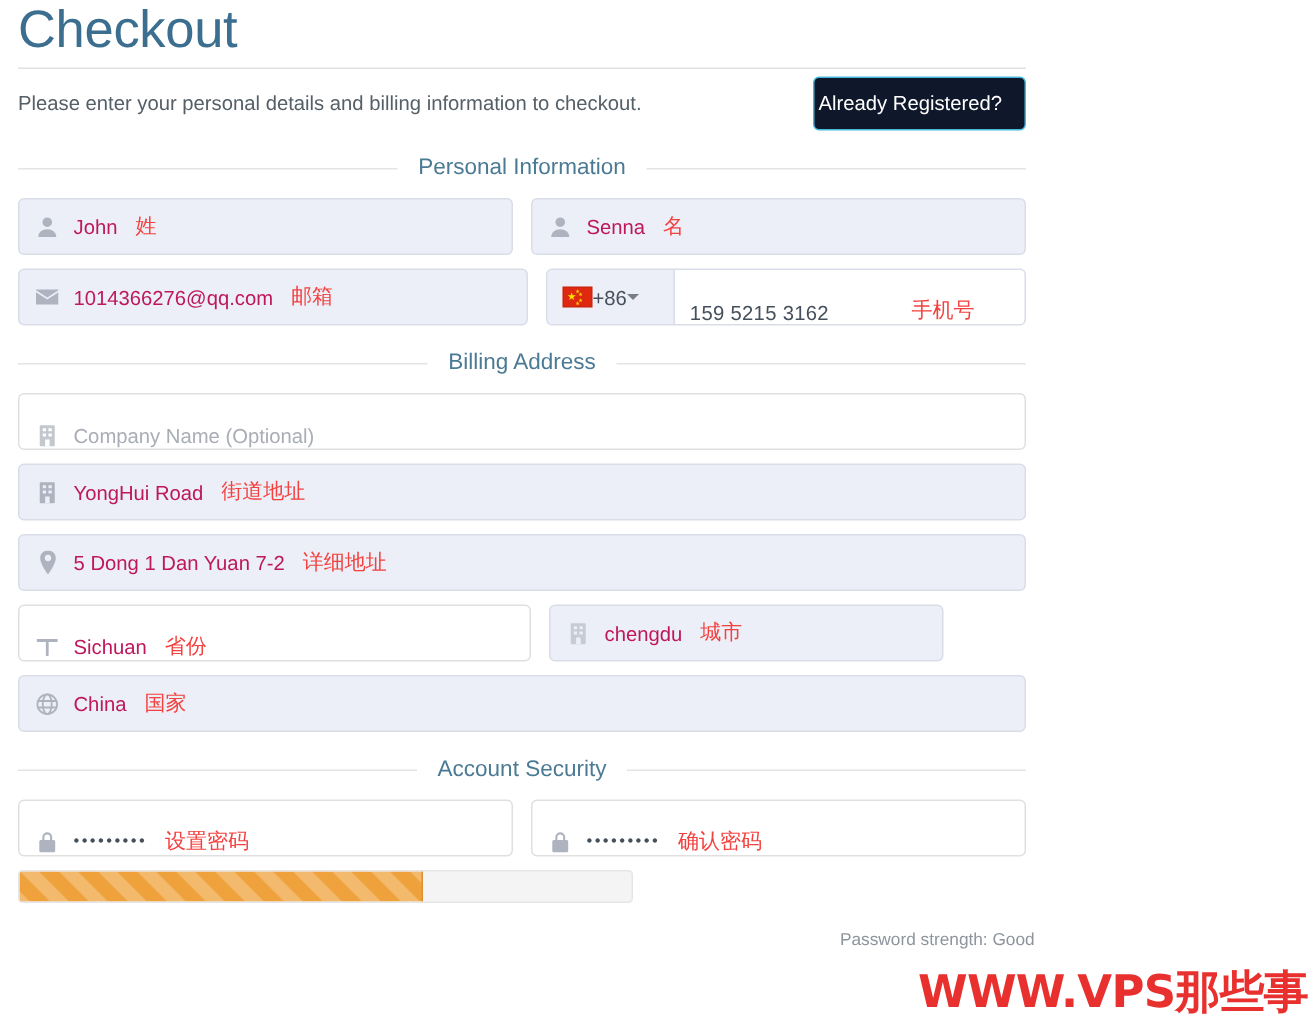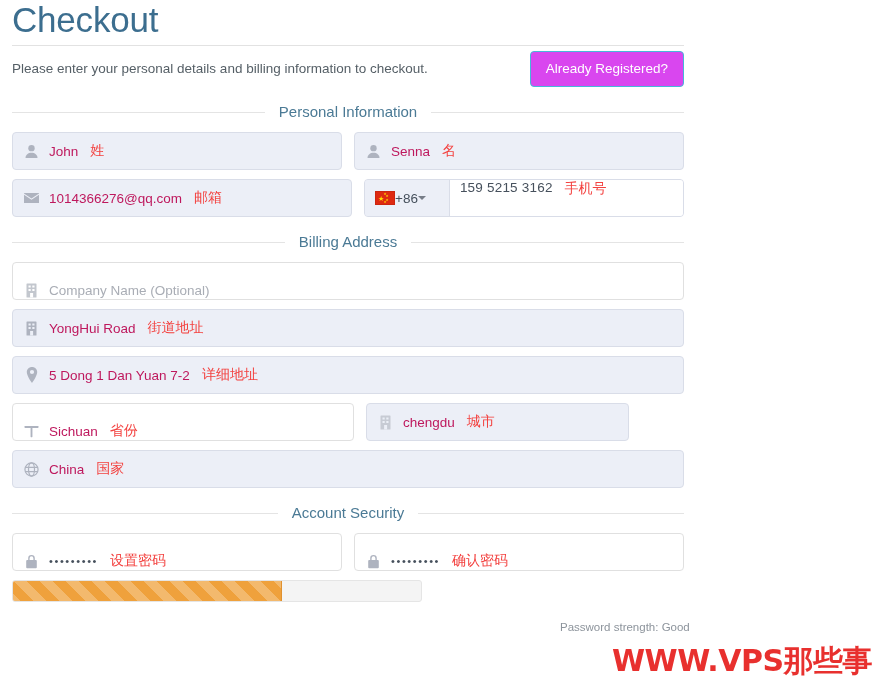--- a/index.html
+++ b/index.html
@@ -42,26 +42,26 @@
     padding-top: 13px;
   }
 
   .intro-text {
     font-size: 13.5px;
     color: #555f66;
     line-height: 20px;
   }
 
   .btn-registered {
-    background: #d946ef;
+    background: #0f172a;
     border: 1px solid #46b8da;
     border-radius: 4px;
     color: #ffffff;
     font-size: 13.5px;
-    padding: 9px 15px 9px 15px;
+    padding: 9px 15px 9px 3px;
     line-height: 16px;
     margin-top: -8px;
     white-space: nowrap;
     cursor: pointer;
   }
 
   
   .section-divider {
     display: flex;
     align-items: center;
@@ -173,25 +173,26 @@
 
   .dial-code { font-size: 13.5px; color: #46505c; }
   .caret {
     width: 0; height: 0;
     border-left: 4px solid transparent;
     border-right: 4px solid transparent;
     border-top: 4px solid #777d88;
   }
   .phone-body {
     display: flex;
-    align-items: flex-start;
+    align-items: flex-end;
     flex: 1;
     height: 100%;
     background: #ffffff;
     padding: 0 10px;
+    gap: 43px;
   }
   .phone-num {
     font-size: 13.5px;
     color: #46505c;
     letter-spacing: 0.2px;
   }
 
   
   .dots {
     font-size: 11px;

